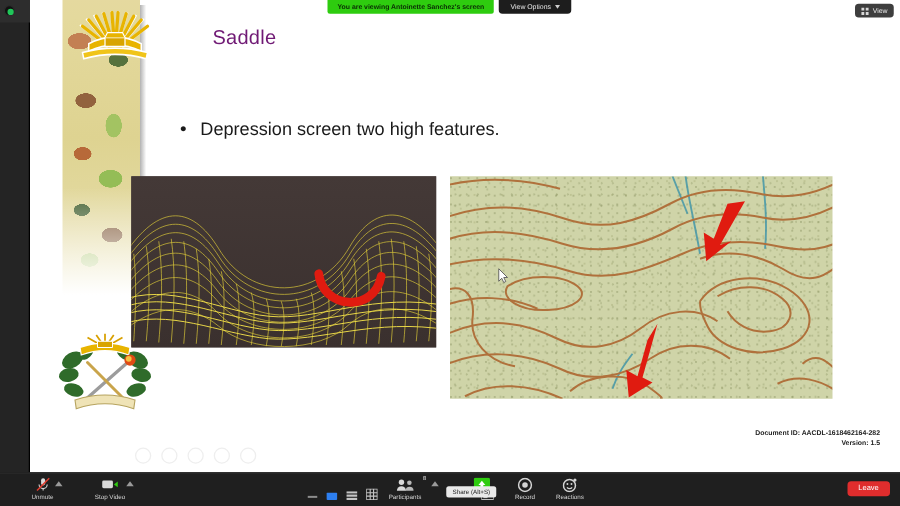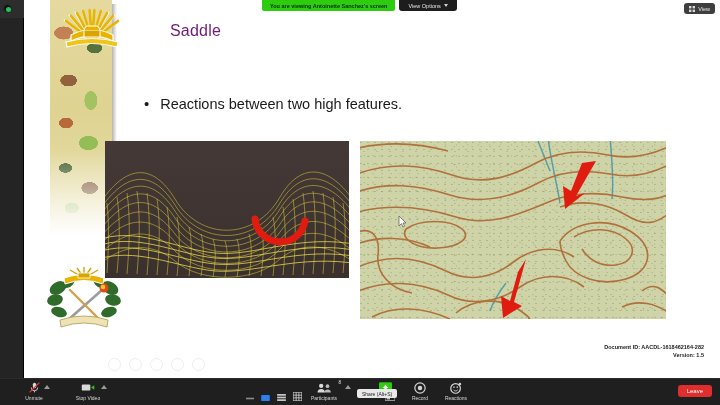--- a/index.html
+++ b/index.html
@@ -353,21 +353,21 @@
         <i></i>
         <i></i>
         <i></i>
         <i></i>
         <i></i>
       </div>
 
       <div class="slide-title">Saddle</div>
       <div class="bullet-row">
         <span class="dot">•</span>
-        <span>Reactions between two high features.</span>
+        <span>Depression screen two high features.</span>
       </div>
 
       <div class="fig-mesh">
         <div class="sky"></div>
         <svg viewBox="0 0 244 137" width="244" height="137">
           <defs>
             <clipPath id="mclip">
                 <rect x="0" y="0" width="244" height="137"></rect>
               </clipPath>
           </defs>

